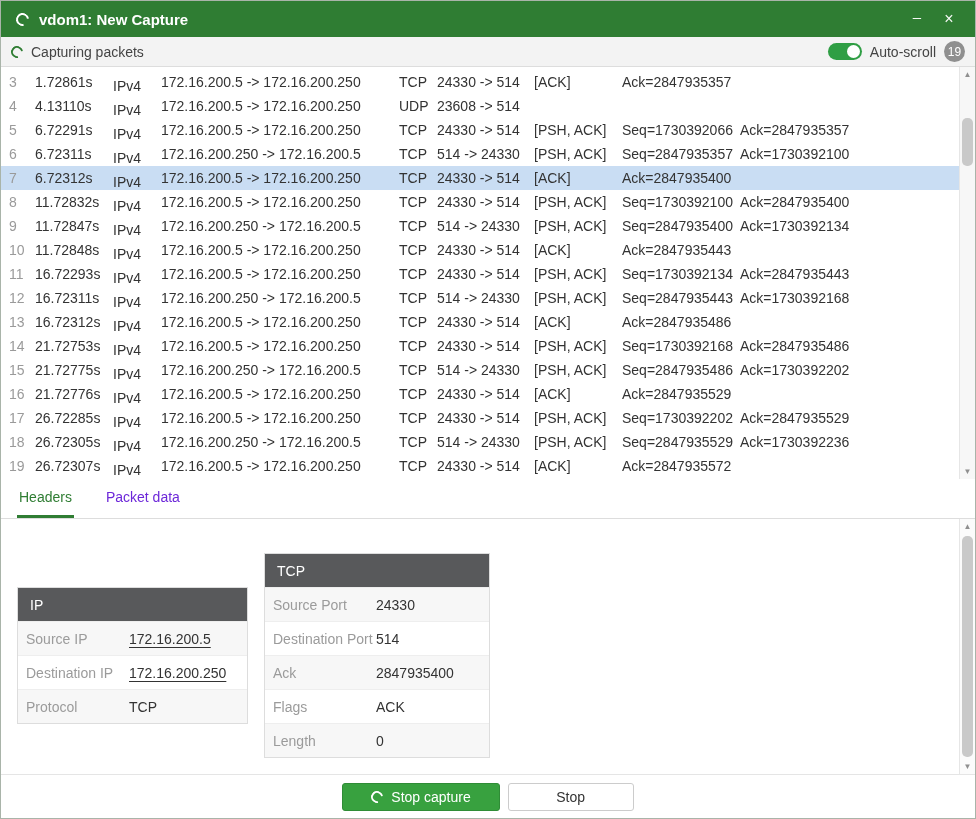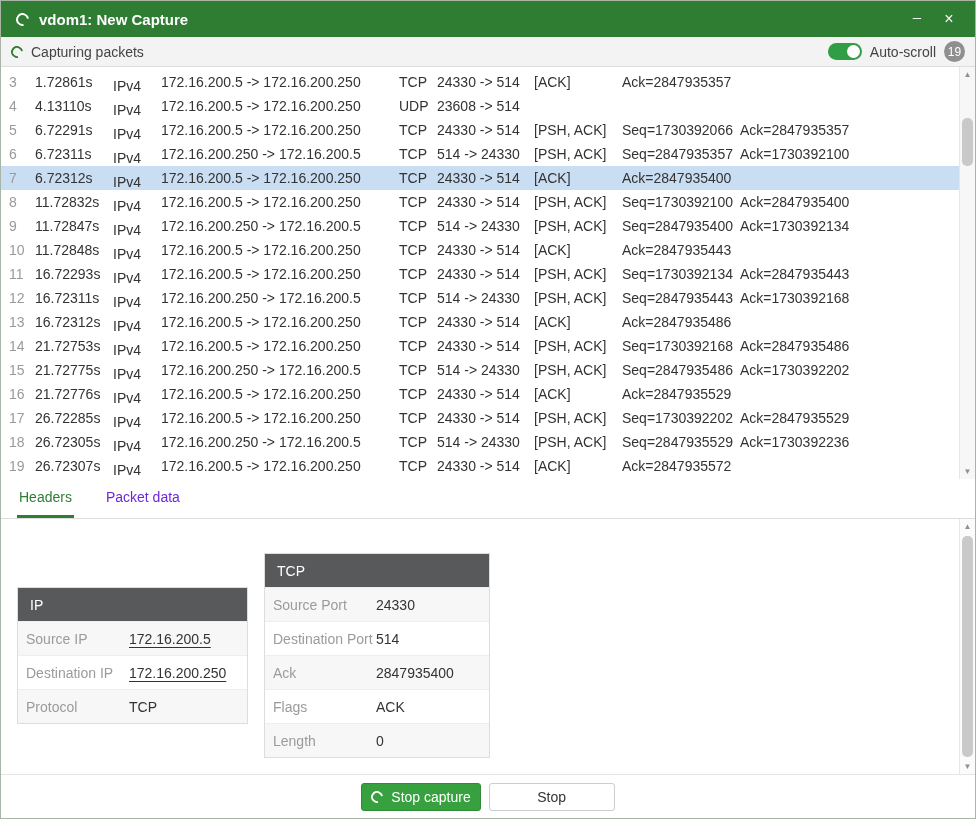--- a/index.html
+++ b/index.html
@@ -62,21 +62,21 @@
   .dt-header { background:#58595b; color:#fff; padding:7px 12px; height:33px; display:flex; align-items:center; }
   .detail-row { display:flex; height:34px; align-items:center; padding-left:8px; border-top:1px solid #eee; background:#fff; }
   .detail-row:nth-child(odd) { background:#f7f7f7; }
   .detail-label { width:103px; color:#9b9b9b; flex:0 0 auto; }
   .detail-value { color:#333; }
   .detail-value.link { text-decoration:underline; text-underline-offset:3px; cursor:pointer; }
   .detail-scroll { background:#fbfbfb; }
 
   
   .footer { flex:0 0 44px; border-top:1px solid #e5e5e5; display:flex; align-items:center; justify-content:center; gap:8px; background:#fff; }
-  .btn { height:28px; padding:0 9px; border-radius:3px; font-size:14px; font-family:inherit; display:flex; align-items:center; gap:8px; cursor:pointer; }
+  .btn { height:28px; padding:0 28px; border-radius:3px; font-size:14px; font-family:inherit; display:flex; align-items:center; gap:8px; cursor:pointer; }
   .btn-stop { background:#38a13f; color:#fff; border:1px solid #2f8c36; }
   .btn-stop .spinner { width:12px; height:12px; border-width:2px; }
   .btn-close { background:#fff; color:#333; border:1px solid #ccc; width:126px; justify-content:center; }
 </style>
 </head>
 <body>
 
 <div class="window">
 
   <div class="titlebar">

